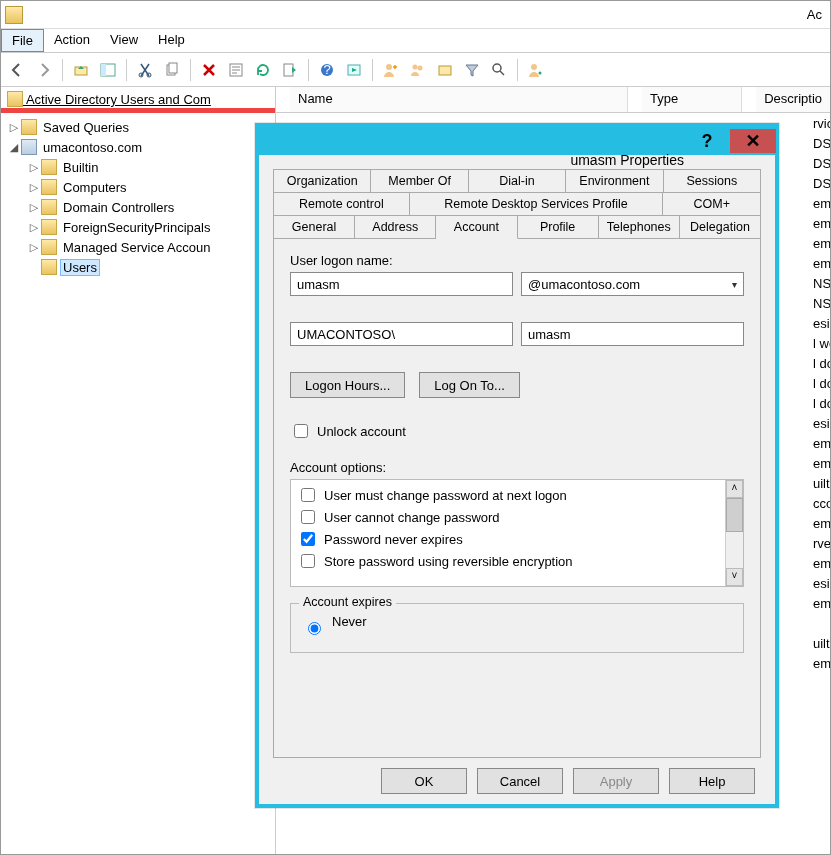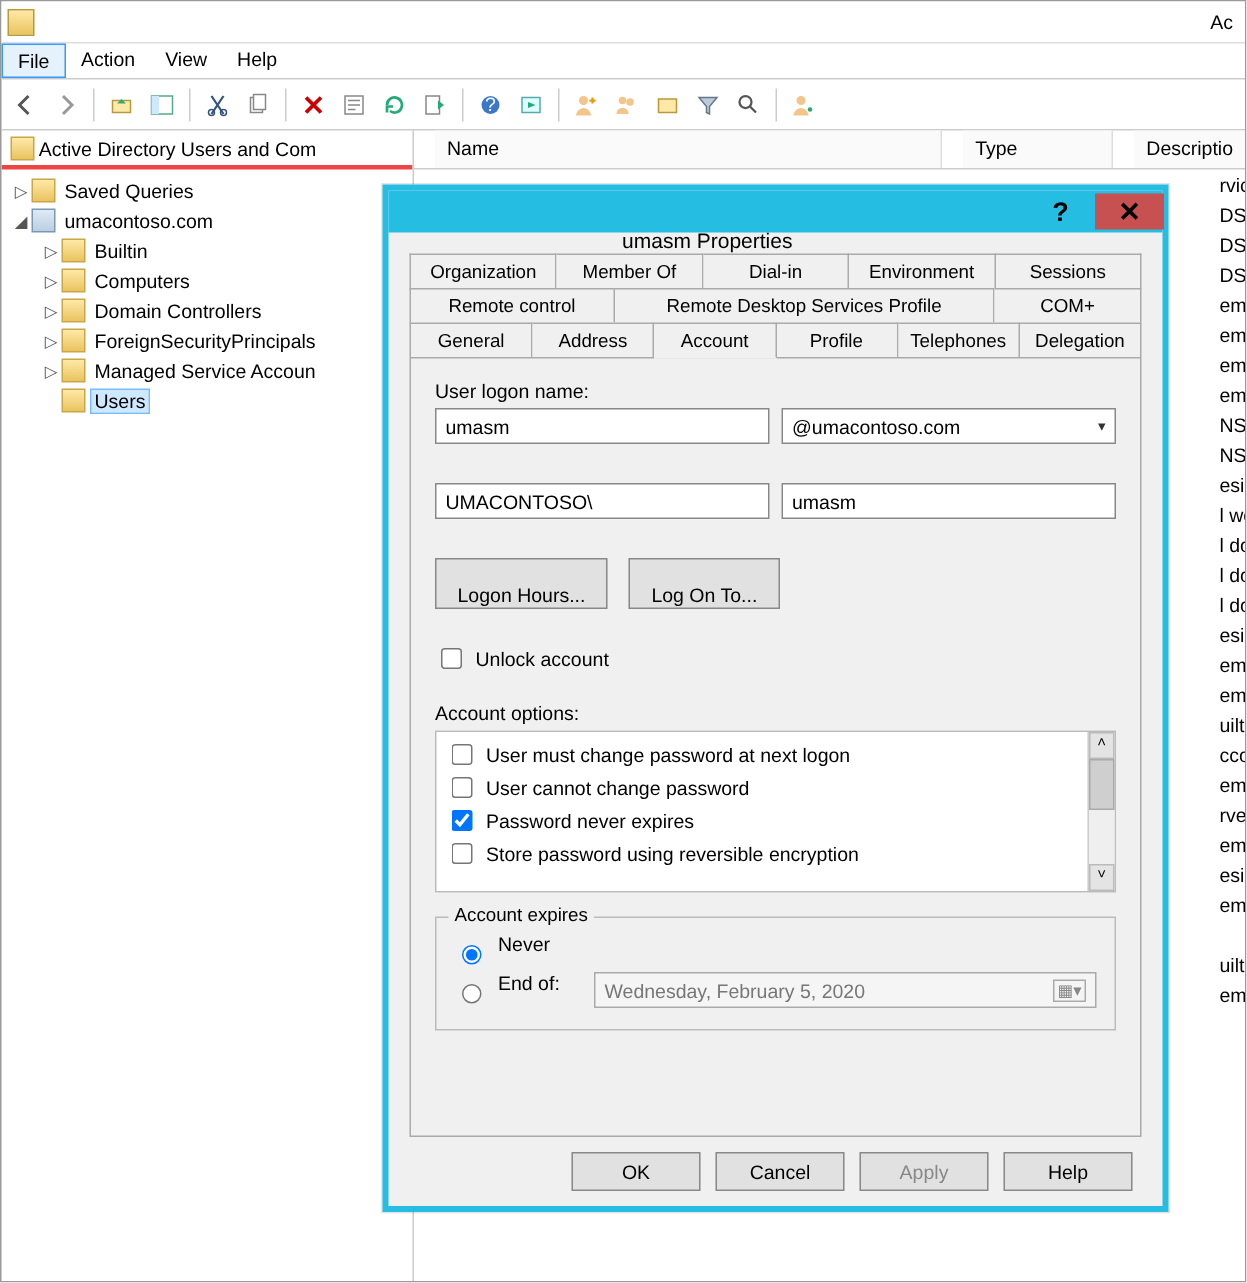--- a/index.html
+++ b/index.html
@@ -17,21 +17,21 @@
   .menubar .menu-item { padding: 3px 10px; cursor: default; }
   .menubar .menu-item.active { border: 1px solid #3399ff; background: #e6f2fb; }
 
   .toolbar { height: 34px; display: flex; align-items: center; padding: 2px 4px; gap: 3px; border-bottom: 1px solid #ccc;}
   .toolbar .tb-btn { width: 24px; height: 24px; display:flex;align-items:center;justify-content:center; border:1px solid transparent; }
   .toolbar .tb-sep { width:1px; height:22px; background:#ccc; margin:0 3px;}
   .toolbar svg, .toolbar .glyph { width:16px; height:16px; }
 
   .content { flex: 1; display: flex; min-height: 0;}
   .tree-pane { width: 275px; border-right: 1px solid #ccc; overflow: hidden; }
-  .tree-header { height: 26px; border-bottom: 3px solid #ef4444; padding: 4px 6px; white-space: nowrap; overflow:hidden; }
+  .tree-header { height: 26px; border-bottom: 5px solid #ef4444; padding: 4px 6px; white-space: nowrap; overflow:hidden;text-decoration:underline; }
   .tree-body { padding: 4px 2px; }
   .tree-node { display:flex; align-items:center; height:20px; white-space:nowrap; overflow:hidden; }
   .tree-node .expander { width:14px; text-align:center; color:#555; font-size:11px; }
   .tree-node .node-icon { width:16px; height:16px; margin-right:4px; flex:0 0 16px; }
   .folder-icon { background: linear-gradient(#ffe9a8,#e9c35f); border:1px solid #c9a646; }
   .domain-icon { background: linear-gradient(#dfeaf4,#b9cee2); border:1px solid #7a98b5; }
   .tree-node.selected span.label { background:#cde8ff; outline:1px solid #7abaff; }
   .tree-node .label { padding:0 2px; }
 
   .list-pane { flex:1; display:flex; flex-direction:column; min-width:0; }
@@ -39,21 +39,21 @@
   .list-header .col { padding:4px 8px; border-right:1px solid #ddd; background:#fafafa;margin-left:14px; }
   .list-body { flex:1; position:relative; overflow:hidden; padding-left: 2px;}
   .list-row { height:20px; display:flex; align-items:center; white-space:nowrap; overflow:hidden;}
   .list-row .c-name { width:415px; overflow:hidden;}
   .list-row .c-type { width:120px; overflow:hidden;}
   .list-row .c-desc { flex:1; overflow:hidden;}
 
   
   .dialog { position:absolute; left:255px; top:123px; width:524px; height:685px; background:#f0f0f0; border:4px solid #26bde2; box-shadow: 0 0 0 1px rgba(0,0,0,.1);}
   .dlg-titlebar { height:28px; background:#26bde2; display:flex; align-items:center; }
-  .dlg-title { flex:1; text-align:center; color:#000; font-size:14px;margin-top:38px;}
+  .dlg-title { flex:1; text-align:right; color:#000; font-size:14px;margin-top:38px;}
   .dlg-btn { width:46px; height:24px; display:flex; align-items:center; justify-content:center; font-weight:bold;}
   .dlg-btn.help { font-size:18px;}
   .dlg-btn.close { background:#c75050; color:#000; font-size:18px; margin-right:-1px;}
 
   .dlg-body { padding: 14px 14px 10px 14px; display:flex; flex-direction:column; height:calc(100% - 28px);}
   .tabstrip { position:relative; }
   .tabrow { display:flex; }
   .tab { flex:1; text-align:center; padding:4px 4px; background:#f0f0f0; border:1px solid #aaa; border-bottom:none; font-size:12.5px; white-space:nowrap; overflow:hidden;}
   .tabrow .tab + .tab { border-left:none; }
   .tabrow.r3 .tab.active { background:#f0f0f0; border-bottom:1px solid #f0f0f0; position:relative; z-index:2; margin-bottom:-1px;}
@@ -61,21 +61,21 @@
 
   .form-label { margin-bottom:4px; }
   .row { display:flex; gap:8px; margin-bottom:26px;}
   input[type=text].field, .combo {
     height:24px; border:1px solid #888; background:#fff; padding:2px 6px; font-size:13px;
   }
   .combo { display:flex; align-items:center; justify-content:space-between;}
   .combo .caret { font-size:10px; color:#333;}
   input[readonly].field { background:#fff; color:#000;}
   .btn { height:26px; padding: 0 10px; background:#e1e1e1; border:1px solid #888; min-width:100px;}
-  .btn.small{ min-width:0; padding:16px 14px;}
+  .btn.small{ min-width:0; padding:4px 14px;}
   .btn:disabled, .btn[aria-disabled="true"] { color:#888; }
 
   .checkbox-row { display:flex; align-items:center; gap:6px; height:22px;}
   .checkbox-row input { width:14px; height:14px;}
 
   .groupbox { border:1px solid #bbb; padding:10px 12px 12px 12px; margin-top:8px; position:relative;}
   .groupbox .legend { position:absolute; top:-9px; left:8px; background:#f0f0f0; padding:0 4px; font-size:12.5px;}
 
   .options-list { border:1px solid #bbb; background:#fff; height:108px; display:flex;}
   .options-scroll { flex:1; padding:4px 6px;}
@@ -506,28 +506,20 @@
           <div class="sb-btn">˅</div>
         </div>
       </div>
 
       <div class="groupbox" style="margin-top:16px;">
         <div class="legend">Account expires</div>
         <div class="radio-row">
           <input type="radio" name="exp" checked="" style="">
           <span>Never</span>
         </div>
-        <div class="radio-row">
-          <input type="radio" name="exp" style="">
-          <span style="width:56px">End of:</span>
-          <div class="date-field">
-            <span>Wednesday,   February     5, 2020</span>
-            <span style="font-size:11px;color:#888;border:1px solid #aaa;padding:0 2px;">▦▾</span>
-          </div>
-        </div>
       </div>
     </div>
 
     <div class="dlg-buttons">
       <button class="btn">OK</button>
       <button class="btn">Cancel</button>
       <button class="btn" aria-disabled="true">Apply</button>
       <button class="btn">Help</button>
     </div>
   </div>

